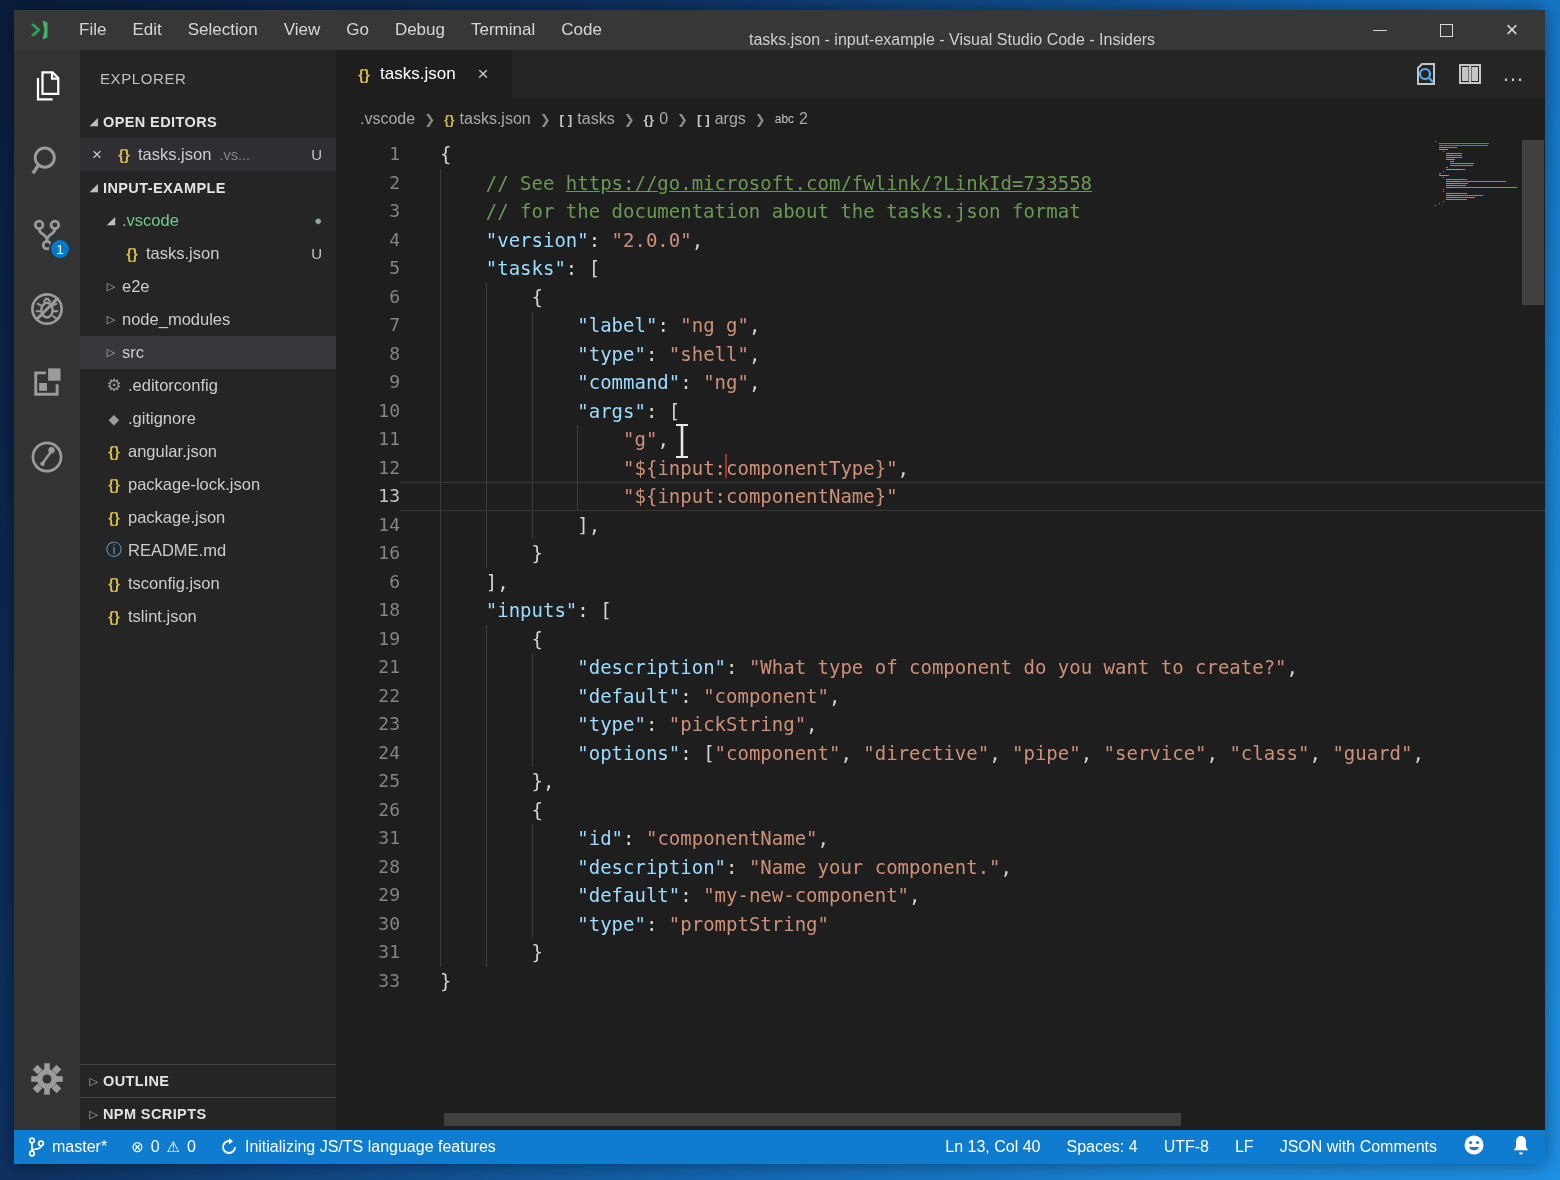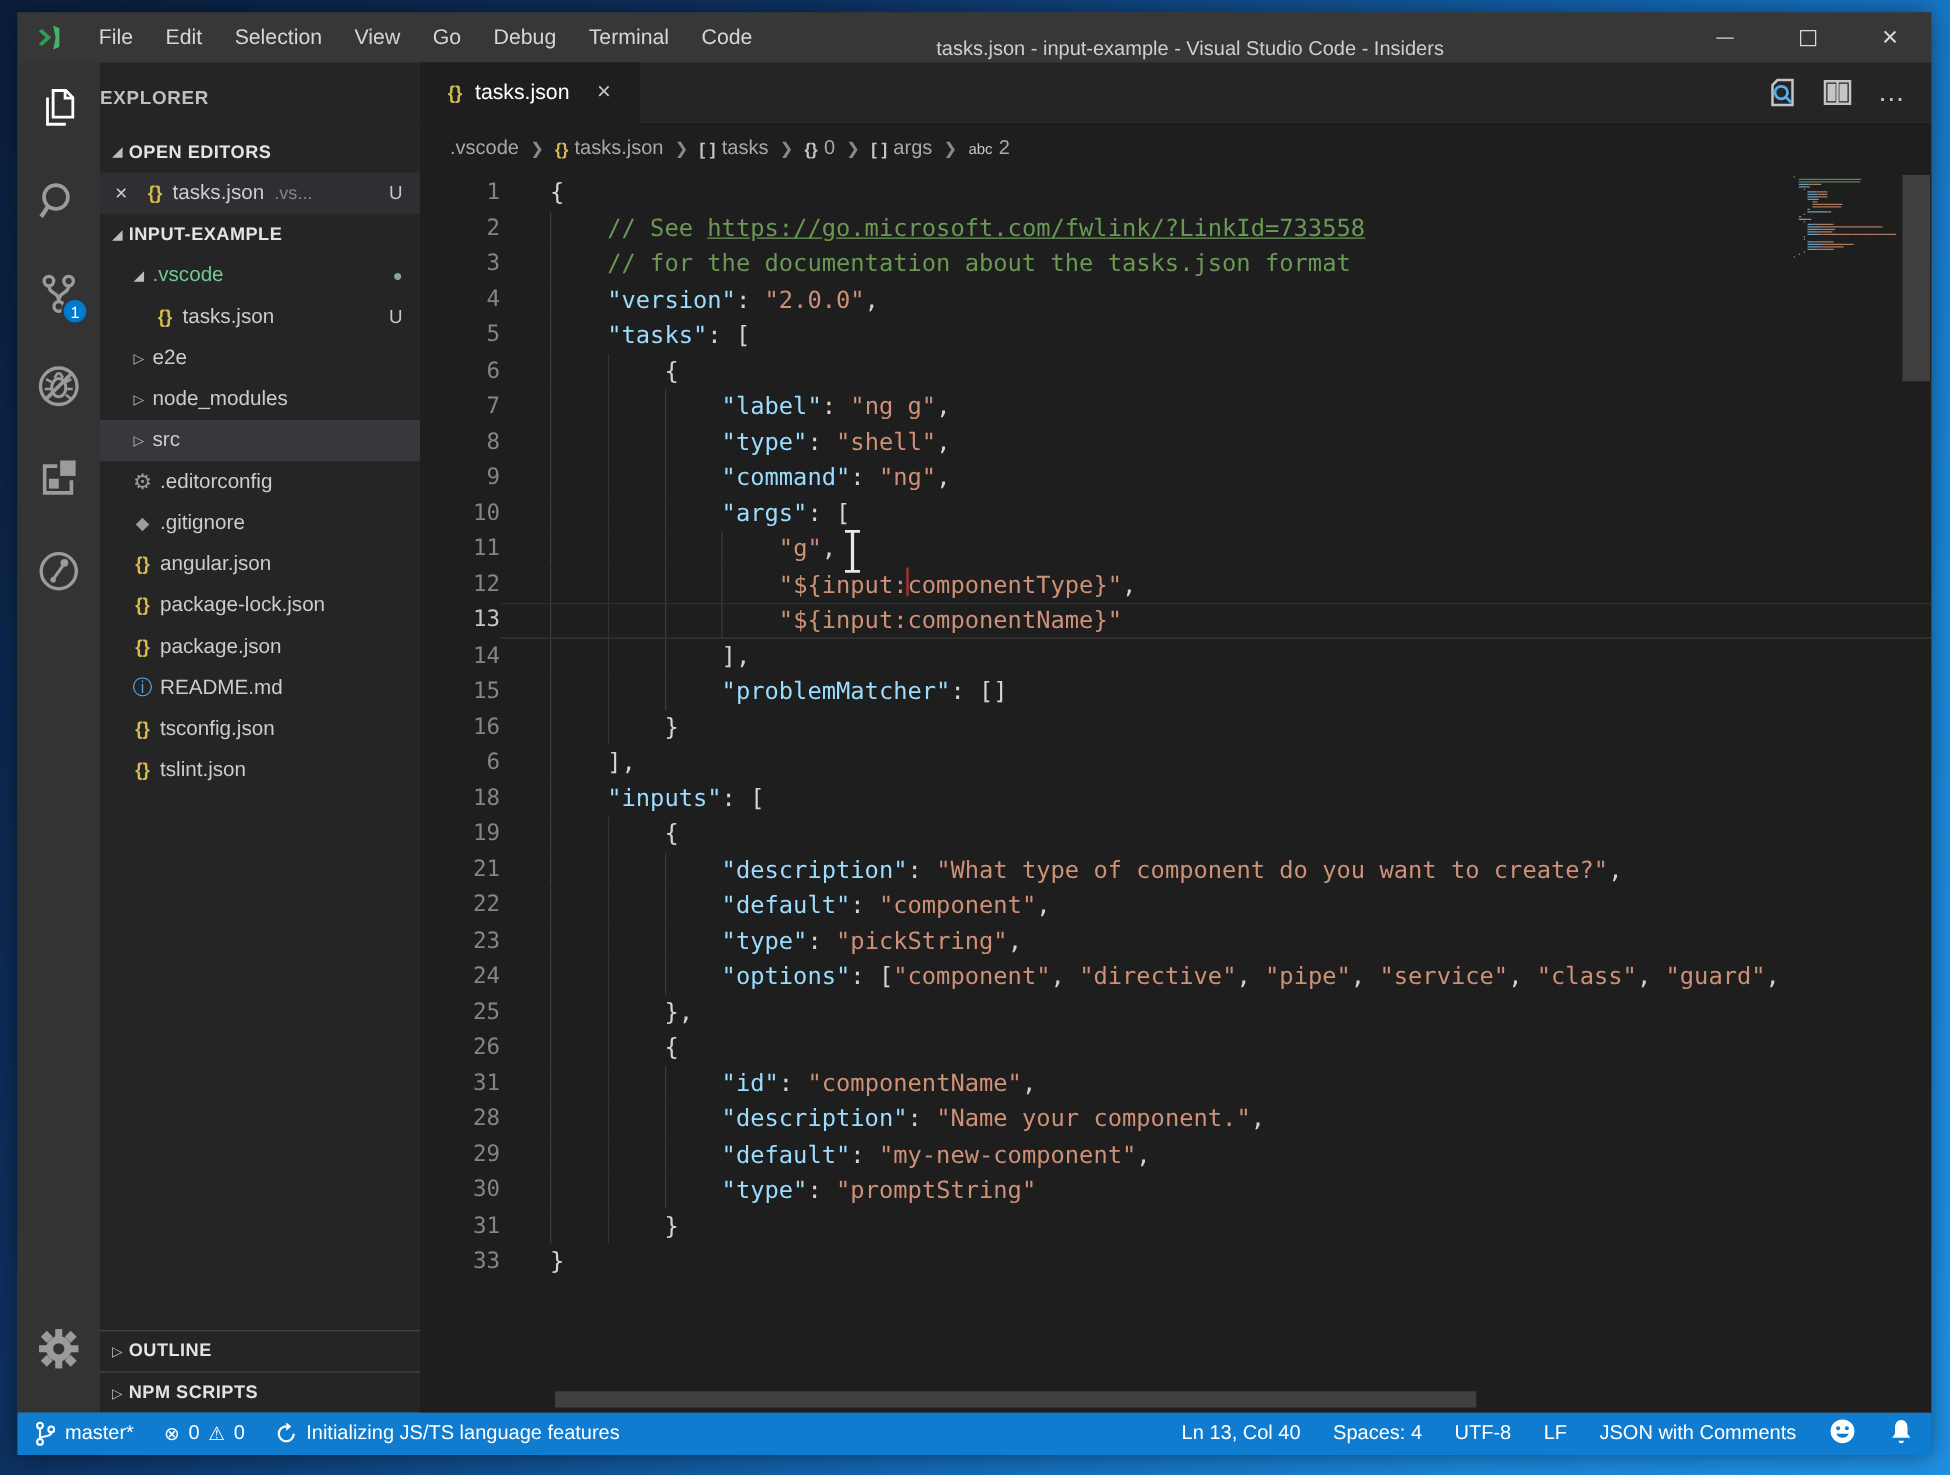--- a/index.html
+++ b/index.html
@@ -3,21 +3,21 @@
 <meta charset="utf-8">
 <style>
   * { margin:0; padding:0; box-sizing:border-box; }
   html,body { width:1560px; height:1180px; overflow:hidden; }
   body {
     font-family:"Liberation Sans","DejaVu Sans",sans-serif;
     background:linear-gradient(118deg,#0a1e3c 0%,#0e3263 30%,#1368b5 62%,#1a86d8 82%,#1e90e4 100%);
     position:relative; color:#cccccc;
   }
   .window { position:absolute; left:14px; top:10px; width:1531px; height:1154px;
-    background:#404040; display:flex; flex-direction:column; box-shadow:0 0 18px rgba(0,0,0,.45); }
+    background:#84cc16; display:flex; flex-direction:column; box-shadow:0 0 18px rgba(0,0,0,.45); }
 
   
   .titlebar { height:40px; background:#373737; display:flex; align-items:center; flex:0 0 auto; }
   .logo { width:24px; height:24px; margin:0 14px 0 14px; flex:0 0 auto; }
   .menus { display:flex; align-items:center; }
   .menu-item { padding:0 13px; font-size:17px; color:#d6d6d6; line-height:40px; cursor:default; }
   .win-title { position:absolute; left:735px; top:10px; height:40px; line-height:40px;
     font-size:16px; color:#cfcfcf; white-space:nowrap; }
   .win-controls { margin-left:auto; display:flex; height:40px; }
   .win-btn { width:66px; height:40px; display:flex; align-items:center; justify-content:center;
@@ -33,21 +33,21 @@
   .ab-icon { width:66px; height:74px; display:flex; align-items:center; justify-content:center; position:relative; }
   .ab-icon svg { width:36px; height:36px; }
   .ab-badge { position:absolute; right:9px; bottom:12px; min-width:22px; height:22px; border-radius:11px;
     background:#007acc; color:#fff; font-size:13px; display:flex; align-items:center; justify-content:center;
     border:2px solid #333333; }
   .ab-spacer { flex:1; }
   .ab-gear { margin-bottom:14px; }
 
   
   .sidebar { width:256px; background:#252526; flex:0 0 auto; display:flex; flex-direction:column; overflow:hidden; }
-  .sb-title { height:55px; line-height:58px; font-size:15px; letter-spacing:.6px; color:#c0c0c0;font-weight:bold; }
+  .sb-title { height:55px; line-height:58px; padding-left:20px; font-size:15px; letter-spacing:.6px; color:#c0c0c0; }
   .sb-section-header { height:33px; display:flex; align-items:center; font-size:14.5px; font-weight:bold;
     letter-spacing:.4px; color:#e3e3e3; padding-left:5px; }
   .tw { width:18px; text-align:center; font-size:11px; color:#bdbdbd; flex:0 0 auto; }
   .oe-item { height:33px; display:flex; align-items:center; background:#2f2f33; padding-left:12px; font-size:16.5px; }
   .oe-close { width:20px; color:#cccccc; font-size:17px; }
   .fi { width:24px; text-align:center; font-weight:bold; font-size:15px; flex:0 0 auto; }
   .fi-json { color:#d7ba50; }
   .fi-gear { color:#9a9a9a; font-weight:normal; font-size:17px; }
   .fi-git  { color:#9d9d9d; font-weight:normal; font-size:14px; }
   .fi-info { color:#5aa7e0; font-weight:normal; font-size:16px; }
@@ -370,21 +370,20 @@
             <div class="code-line"><div class="ln">5</div><div class="code"><span class="indent-guide">    </span><span class="seg-k">"tasks"</span><span class="seg-p">: [</span></div></div>
             <div class="code-line"><div class="ln">6</div><div class="code"><span class="indent-guide">    </span><span class="indent-guide">    </span><span class="seg-p">{</span></div></div>
             <div class="code-line"><div class="ln">7</div><div class="code"><span class="indent-guide">    </span><span class="indent-guide">    </span><span class="indent-guide">    </span><span class="seg-k">"label"</span><span class="seg-p">: </span><span class="seg-s">"ng g"</span><span class="seg-p">,</span></div></div>
             <div class="code-line"><div class="ln">8</div><div class="code"><span class="indent-guide">    </span><span class="indent-guide">    </span><span class="indent-guide">    </span><span class="seg-k">"type"</span><span class="seg-p">: </span><span class="seg-s">"shell"</span><span class="seg-p">,</span></div></div>
             <div class="code-line"><div class="ln">9</div><div class="code"><span class="indent-guide">    </span><span class="indent-guide">    </span><span class="indent-guide">    </span><span class="seg-k">"command"</span><span class="seg-p">: </span><span class="seg-s">"ng"</span><span class="seg-p">,</span></div></div>
             <div class="code-line"><div class="ln">10</div><div class="code"><span class="indent-guide">    </span><span class="indent-guide">    </span><span class="indent-guide">    </span><span class="seg-k">"args"</span><span class="seg-p">: [</span></div></div>
             <div class="code-line"><div class="ln">11</div><div class="code"><span class="indent-guide">    </span><span class="indent-guide">    </span><span class="indent-guide">    </span><span class="indent-guide">    </span><span class="seg-s">"g"</span><span class="seg-p">,</span></div></div>
             <div class="code-line"><div class="ln">12</div><div class="code"><span class="indent-guide">    </span><span class="indent-guide">    </span><span class="indent-guide">    </span><span class="indent-guide">    </span><span class="seg-s">"${input:</span><span class="red-caret"></span><span class="seg-s">componentType}"</span><span class="seg-p">,</span></div></div>
             <div class="code-line current"><div class="ln">13</div><div class="code"><span class="indent-guide">    </span><span class="indent-guide">    </span><span class="indent-guide">    </span><span class="indent-guide">    </span><span class="seg-s">"${input:componentName}"</span></div></div>
             <div class="code-line"><div class="ln">14</div><div class="code"><span class="indent-guide">    </span><span class="indent-guide">    </span><span class="indent-guide">    </span><span class="seg-p">],</span></div></div>
-            <div class="code-line"><div class="ln">15</div><div class="code"><span class="indent-guide">    </span><span class="indent-guide">    </span><span class="indent-guide">    </span><span class="seg-k">"problemMatcher"</span><span class="seg-p">: []</span></div></div>
             <div class="code-line"><div class="ln">16</div><div class="code"><span class="indent-guide">    </span><span class="indent-guide">    </span><span class="seg-p">}</span></div></div>
             <div class="code-line"><div class="ln">6</div><div class="code"><span class="indent-guide">    </span><span class="seg-p">],</span></div></div>
             <div class="code-line"><div class="ln">18</div><div class="code"><span class="indent-guide">    </span><span class="seg-k">"inputs"</span><span class="seg-p">: [</span></div></div>
             <div class="code-line"><div class="ln">19</div><div class="code"><span class="indent-guide">    </span><span class="indent-guide">    </span><span class="seg-p">{</span></div></div>
             <div class="code-line"><div class="ln">21</div><div class="code"><span class="indent-guide">    </span><span class="indent-guide">    </span><span class="indent-guide">    </span><span class="seg-k">"description"</span><span class="seg-p">: </span><span class="seg-s">"What type of component do you want to create?"</span><span class="seg-p">,</span></div></div>
             <div class="code-line"><div class="ln">22</div><div class="code"><span class="indent-guide">    </span><span class="indent-guide">    </span><span class="indent-guide">    </span><span class="seg-k">"default"</span><span class="seg-p">: </span><span class="seg-s">"component"</span><span class="seg-p">,</span></div></div>
             <div class="code-line"><div class="ln">23</div><div class="code"><span class="indent-guide">    </span><span class="indent-guide">    </span><span class="indent-guide">    </span><span class="seg-k">"type"</span><span class="seg-p">: </span><span class="seg-s">"pickString"</span><span class="seg-p">,</span></div></div>
             <div class="code-line"><div class="ln">24</div><div class="code"><span class="indent-guide">    </span><span class="indent-guide">    </span><span class="indent-guide">    </span><span class="seg-k">"options"</span><span class="seg-p">: [</span><span class="seg-s">"component"</span><span class="seg-p">, </span><span class="seg-s">"directive"</span><span class="seg-p">, </span><span class="seg-s">"pipe"</span><span class="seg-p">, </span><span class="seg-s">"service"</span><span class="seg-p">, </span><span class="seg-s">"class"</span><span class="seg-p">, </span><span class="seg-s">"guard"</span><span class="seg-p">,</span></div></div>
             <div class="code-line"><div class="ln">25</div><div class="code"><span class="indent-guide">    </span><span class="indent-guide">    </span><span class="seg-p">},</span></div></div>
             <div class="code-line"><div class="ln">26</div><div class="code"><span class="indent-guide">    </span><span class="indent-guide">    </span><span class="seg-p">{</span></div></div>

